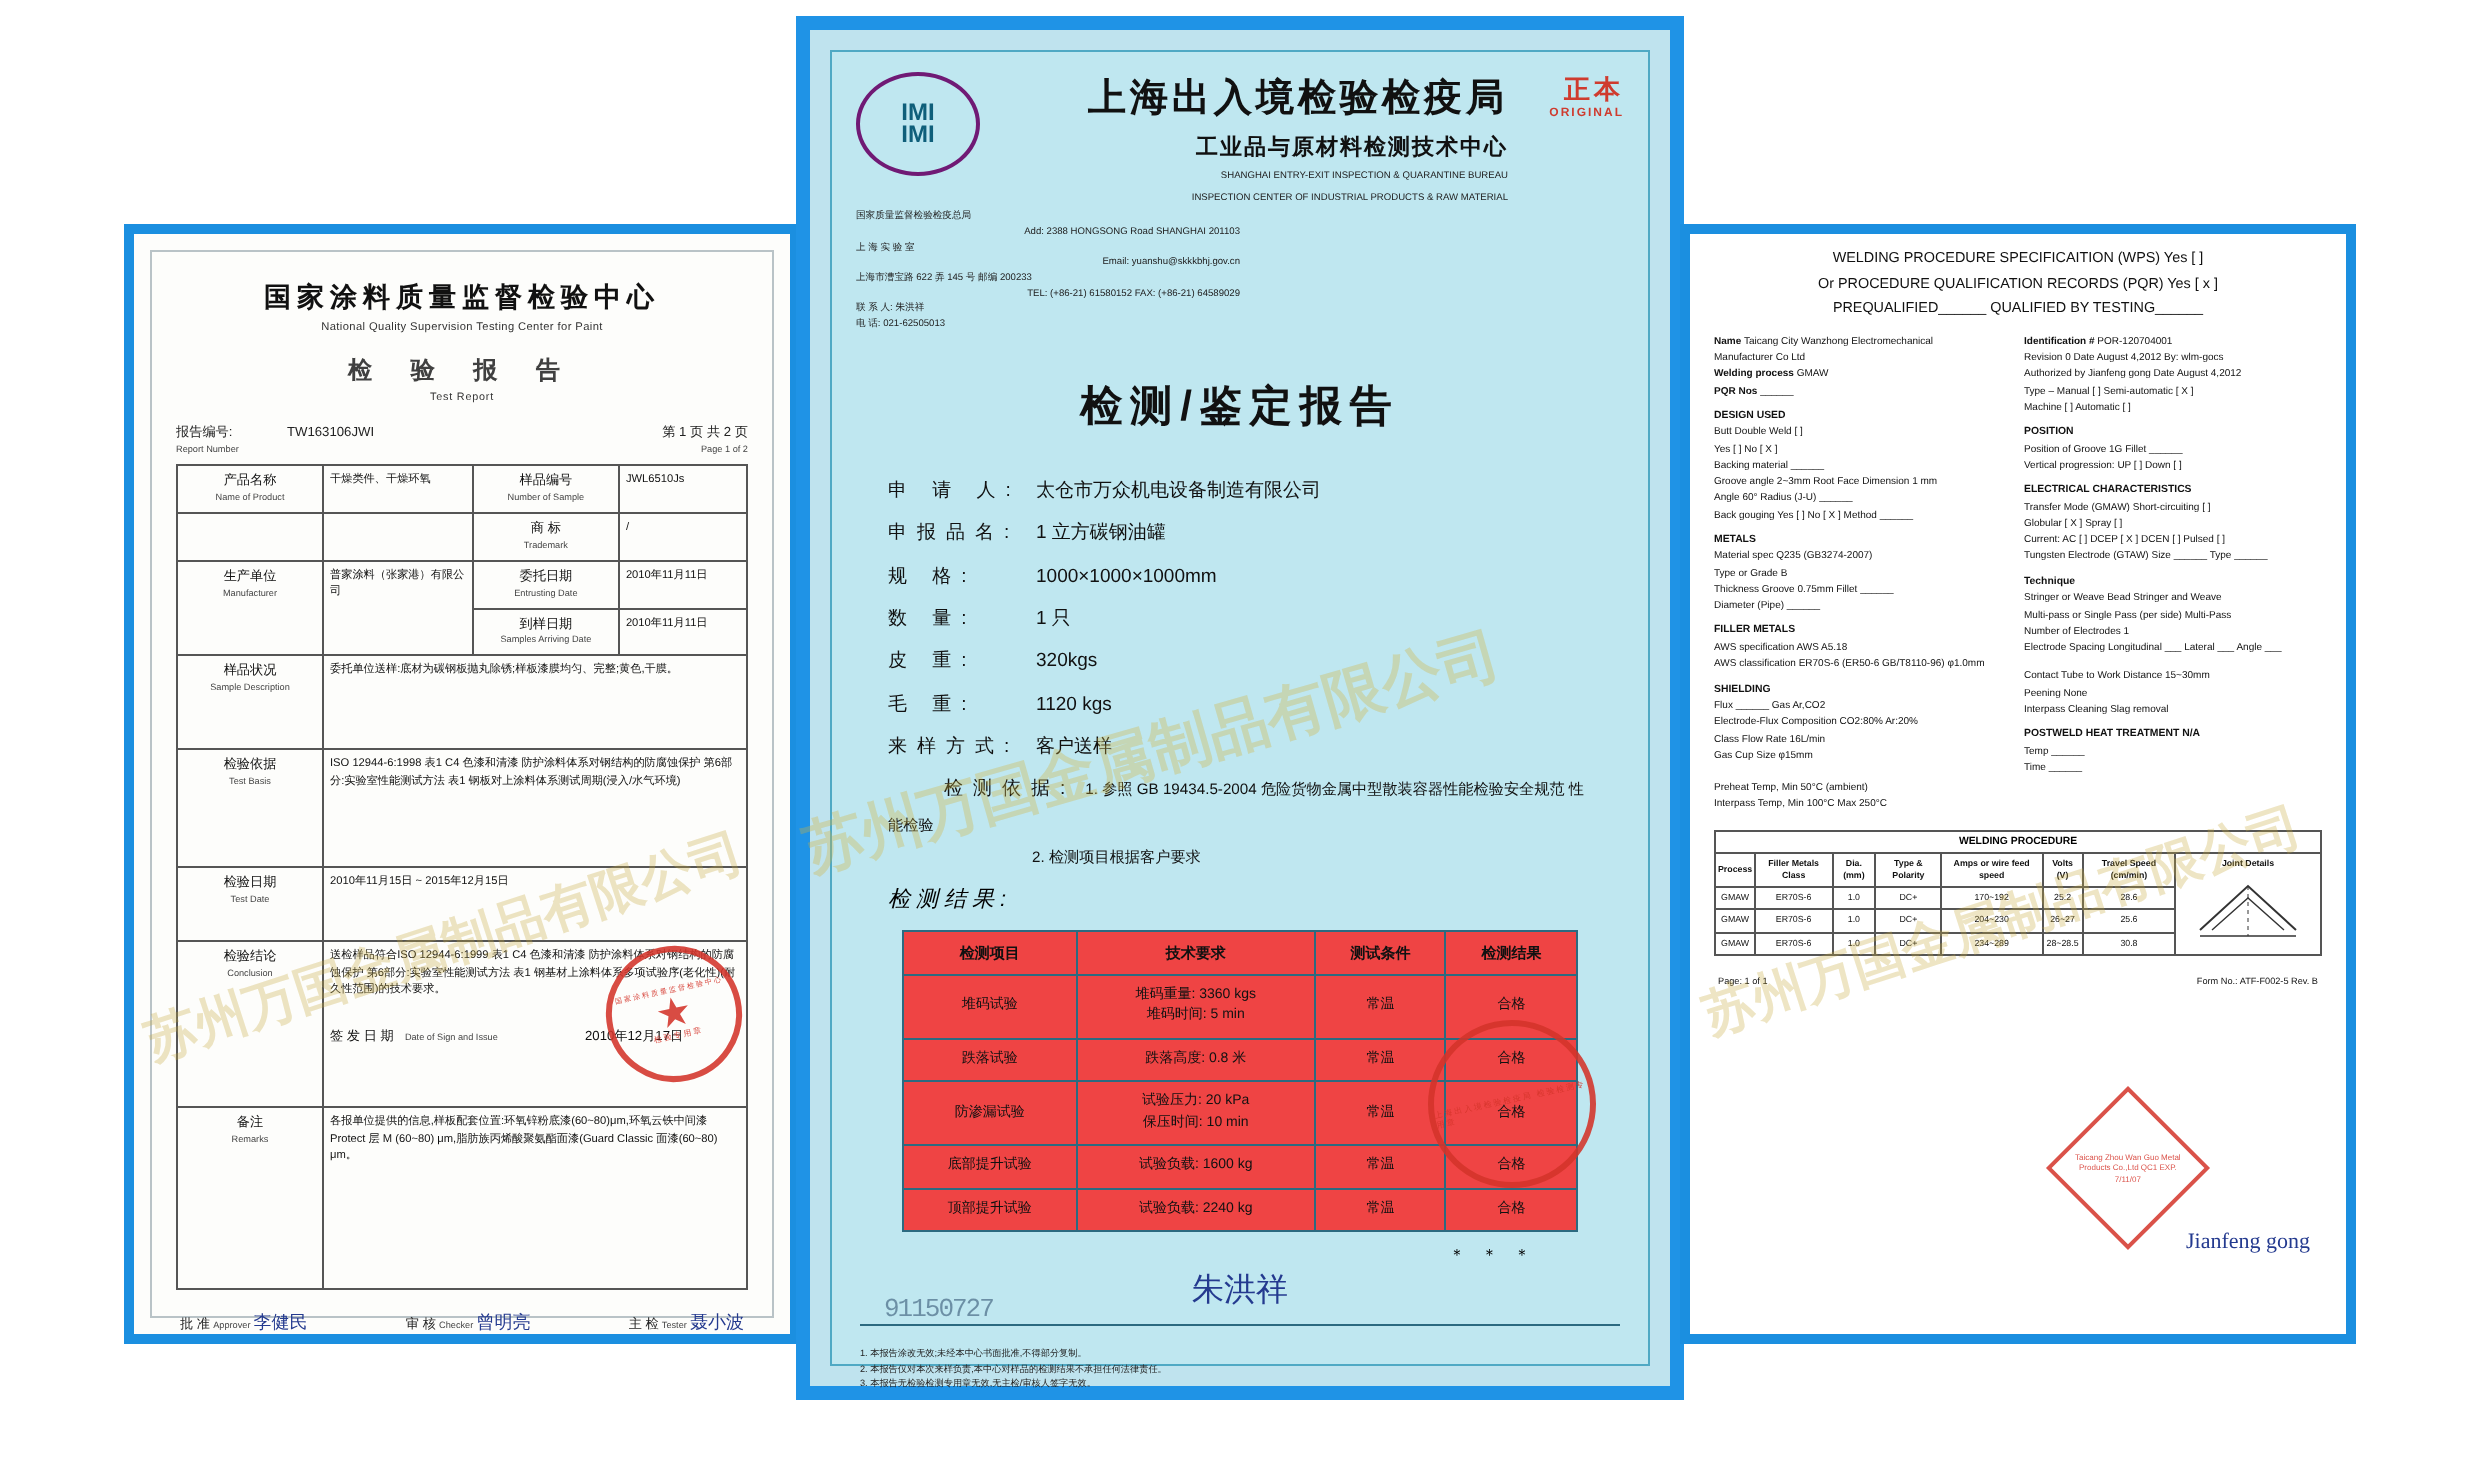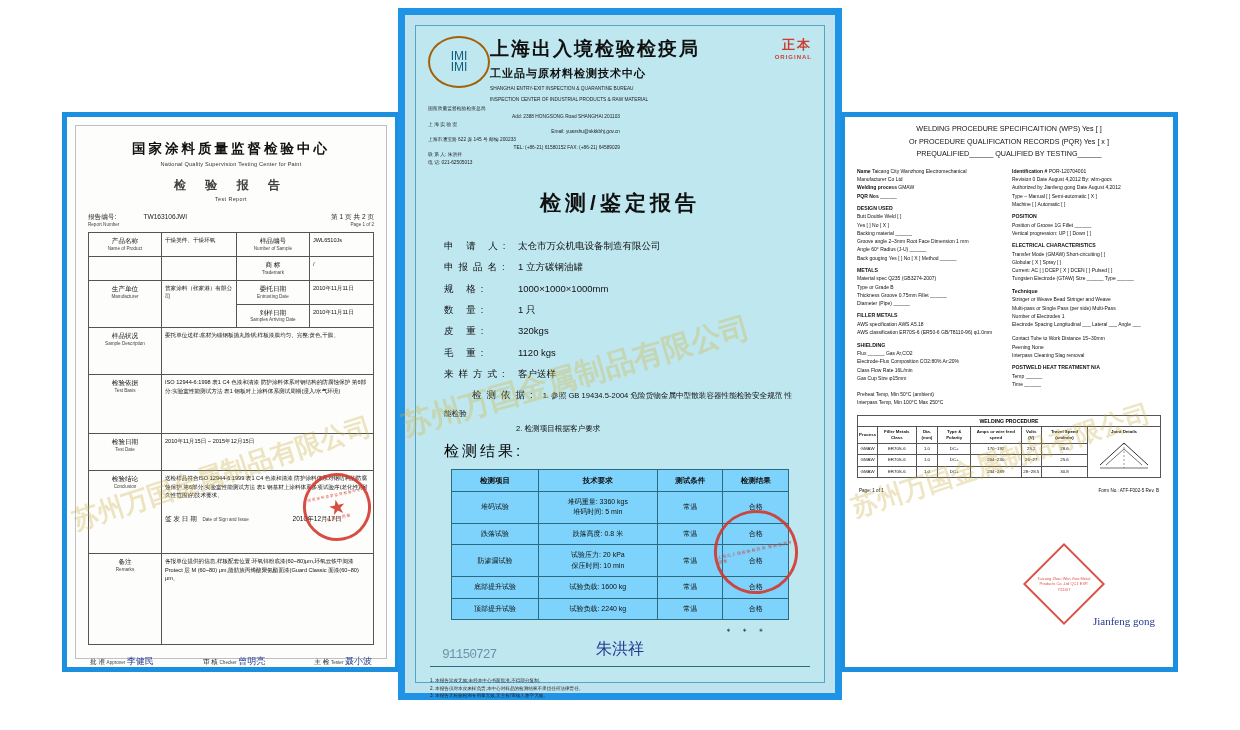--- a/index.html
+++ b/index.html
@@ -32,38 +32,38 @@
   .seal .stxt{font-size:5.4px;letter-spacing:1px;}
   .seal .stop{font-size:5px;letter-spacing:1px;}
 
   
   .wm{position:absolute;white-space:nowrap;color:rgba(200,170,60,.30);font-weight:bold;pointer-events:none;}
 
   
   #doc-center{left:398px;top:8px;width:444px;height:692px;border:7px solid #1f93e6;background:#bfe3ee;}
   #doc-center .inner{position:absolute;inset:10px;border:1px solid #4fa9c4;background:#bfe7f0;}
   .c-headrow{display:flex;padding:10px 12px 0 12px;align-items:flex-start;}
-  .imilogo{width:58px;height:48px;border:2px solid #a16207;border-radius:50%;display:flex;flex-direction:column;align-items:center;justify-content:center;color:#0f5f7a;font-weight:normal;font-size:12px;line-height:11px;flex:none;}
-  .c-titles{flex:1;text-align:left;}
+  .imilogo{width:58px;height:48px;border:2px solid #701a75;border-radius:50%;display:flex;flex-direction:column;align-items:center;justify-content:center;color:#0f5f7a;font-weight:bold;font-size:12px;line-height:11px;flex:none;}
+  .c-titles{flex:1;text-align:right;}
   .c-t1{font-size:19px;font-weight:bold;color:#111;letter-spacing:2px;}
   .c-t2{font-size:11px;font-weight:bold;color:#111;letter-spacing:1px;margin-top:4px;}
   .c-t3{font-size:4.8px;color:#222;margin-top:4px;line-height:1.5;}
   .c-stamp{width:58px;flex:none;text-align:right;color:#cf3b2e;font-weight:bold;}
   .c-stamp .s1{font-size:13px;letter-spacing:2px;}
   .c-stamp .s2{font-size:6px;letter-spacing:1px;}
   .c-addr{font-size:4.8px;color:#222;line-height:1.6;padding:2px 12px 0 12px;}
   .c-addr .leftcol{display:inline-block;width:50%;vertical-align:top;}
   .c-bigtitle{text-align:center;font-size:21px;font-weight:bold;letter-spacing:4px;color:#111;margin:22px 0 12px;}
   .c-nos{text-align:right;font-size:8px;color:#111;padding-right:28px;line-height:1.9;}
   .c-nos b{font-weight:normal;letter-spacing:4px;}
   .c-fields{font-size:9.5px;color:#111;padding:6px 26px 0 28px;line-height:2.25;}
   .c-fields .k{letter-spacing:5px;display:inline-block;width:74px;}
   .c-fields .v{border-bottom:0px;}
-  .c-res{font-size:15px;padding:6px 28px 4px;letter-spacing:3px;}
-  table.c-tab{border-collapse:collapse;width:calc(100% - 70px);margin:4px auto 0;font-size:7px;color:#111;background:#7dd3fc;}
+  .c-res{font-size:11px;padding:6px 28px 4px;letter-spacing:3px;font-style:italic;}
+  table.c-tab{border-collapse:collapse;width:calc(100% - 70px);margin:4px auto 0;font-size:7px;color:#111;background:#ef4444;}
   table.c-tab th,table.c-tab td{border:1px solid #2c6a80;padding:5px 3px;text-align:center;line-height:1.5;}
   table.c-tab th{font-weight:bold;font-size:7.5px;}
   .c-bottom{font-size:4.6px;color:#222;padding:10px 14px 0;line-height:1.6;}
   .c-line{border-top:1px solid #2c6a80;margin:6px 14px 0;}
 
   
   #doc-right{left:840px;top:112px;width:338px;height:560px;border:5px solid #1b8fe0;background:#ffffff;}
   #doc-right .inner{position:absolute;inset:6px;}
   .r-h{text-align:center;font-size:7.2px;color:#111;line-height:1.75;font-weight:normal;}
   .r-cols{display:flex;gap:6px;padding:6px 6px 0 6px;font-size:5px;color:#111;}

